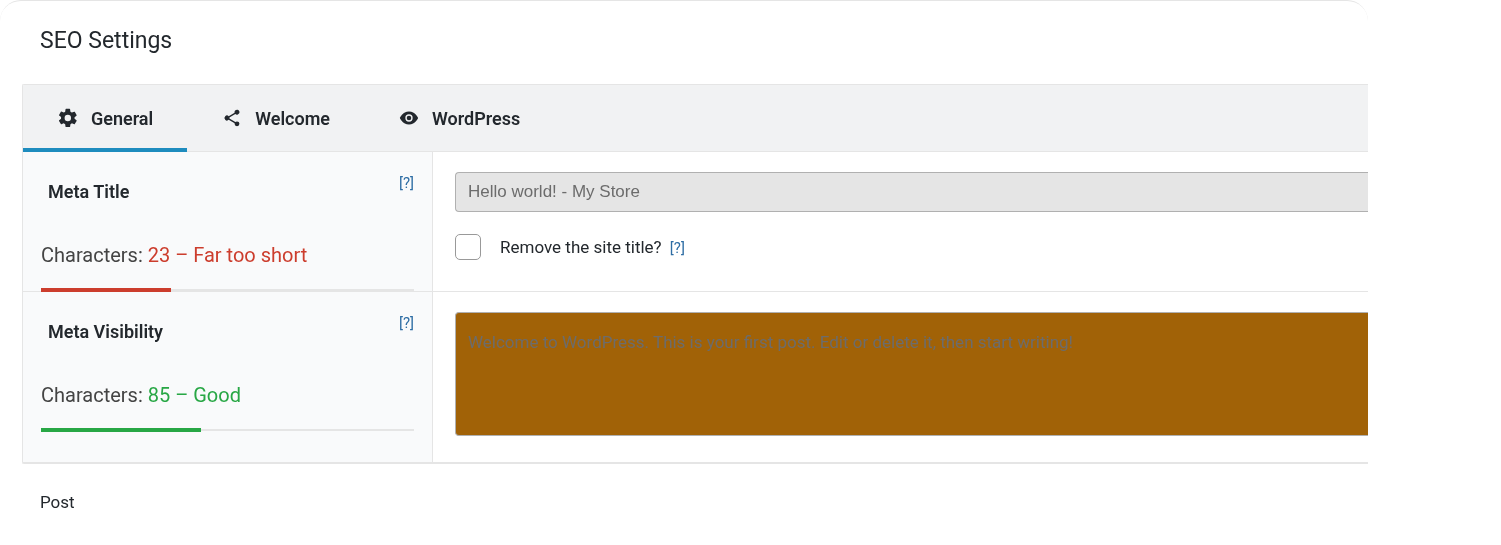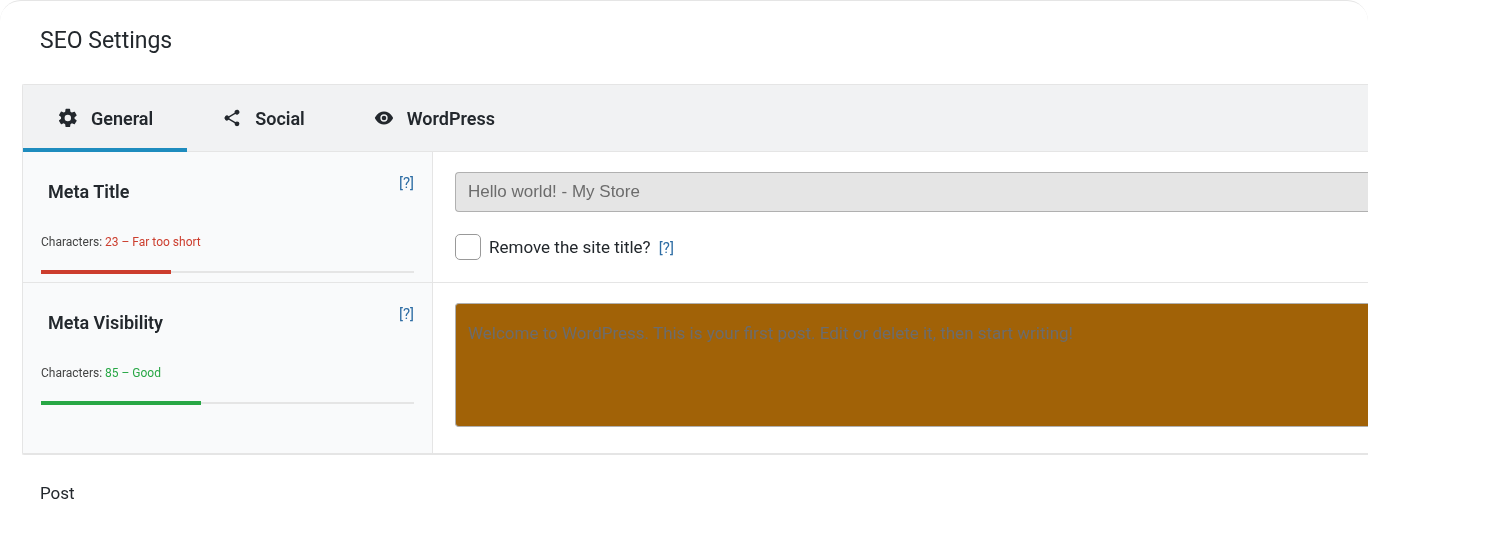--- a/index.html
+++ b/index.html
@@ -85,21 +85,21 @@
   .label-head{
     display:flex;justify-content:space-between;align-items:flex-start;
   }
   .label-head h3{
     margin:7px;font-size:18px;font-weight:600;color:#23282D;
   }
   .help{
     color:var(--link);font-size:15px;font-weight:400;cursor:pointer;
   }
   .char-line{
-    margin-top:26px;font-size:12px;color:#444;
+    margin-top:34px;font-size:20px;color:#444;
   }
   .char-val{ }
   .char-val.red{color:var(--red);}
   .char-val.green{color:var(--green);}
   .bar{
     margin-top:22px;height:2px;background:var(--border);display:flex;
   }
   .bar .fill{height:4px;margin-top:-1px;}
   .bar .fill.red{background:var(--red);}
   .bar .fill.green{background:var(--green);}
@@ -134,21 +134,21 @@
     border-right:none;
     border-radius:4px 0 0 4px;
     outline:none;
     resize:none;
     background:#a16207;
     font-family:inherit;
     line-height:1.4;
   }
   .textarea::placeholder{color:#6C6C6C;}
   .cb-wrap{
-    display:flex;align-items:center;gap:8px;margin-top:22px;
+    display:flex;align-items:center;gap:19px;margin-top:22px;
   }
   .cb{
     width:24px;height:24px;border:1px solid #999;border-radius:5px;background:#fff;cursor:pointer;
   }
   .cb-label{font-size:17px;color:#23282D;}
   .cb-label .help{margin-left:4px;}
   .footer-word{
     margin:28px 0 0 40px;font-size:17px;color:#23282D;
   }
   svg{display:block;}
@@ -170,21 +170,21 @@
         </span>
         <span>General</span>
       </div>
 
       <div class="tab">
         <span class="ico">
           <svg width="20" height="20" viewBox="0 0 24 24" fill="#23282D">
               <path d="M18 16.08a2.91 2.91 0 0 0-1.96.77L8.91 12.7a3.27 3.27 0 0 0 0-1.4l7.05-4.11A3 3 0 1 0 15 5a3 3 0 0 0 .09.7L8.04 9.81a3 3 0 1 0 0 4.38l7.12 4.16a2.82 2.82 0 0 0-.08.65A2.92 2.92 0 1 0 18 16.08Z"></path>
             </svg>
         </span>
-        <span>Social</span>
+        <span>Welcome</span>
       </div>
 
       <div class="tab">
         <span class="ico">
           <svg width="24" height="24" viewBox="0 0 24 24" fill="#23282D">
               <path d="M12 5C5 5 2 12 2 12s3 7 10 7 10-7 10-7-3-7-10-7Zm0 11a4 4 0 1 1 4-4 4 4 0 0 1-4 4Zm0-6.5A2.5 2.5 0 1 0 14.5 12 2.5 2.5 0 0 0 12 9.5Z"></path>
             </svg>
         </span>
         <span>WordPress</span>
       </div>

